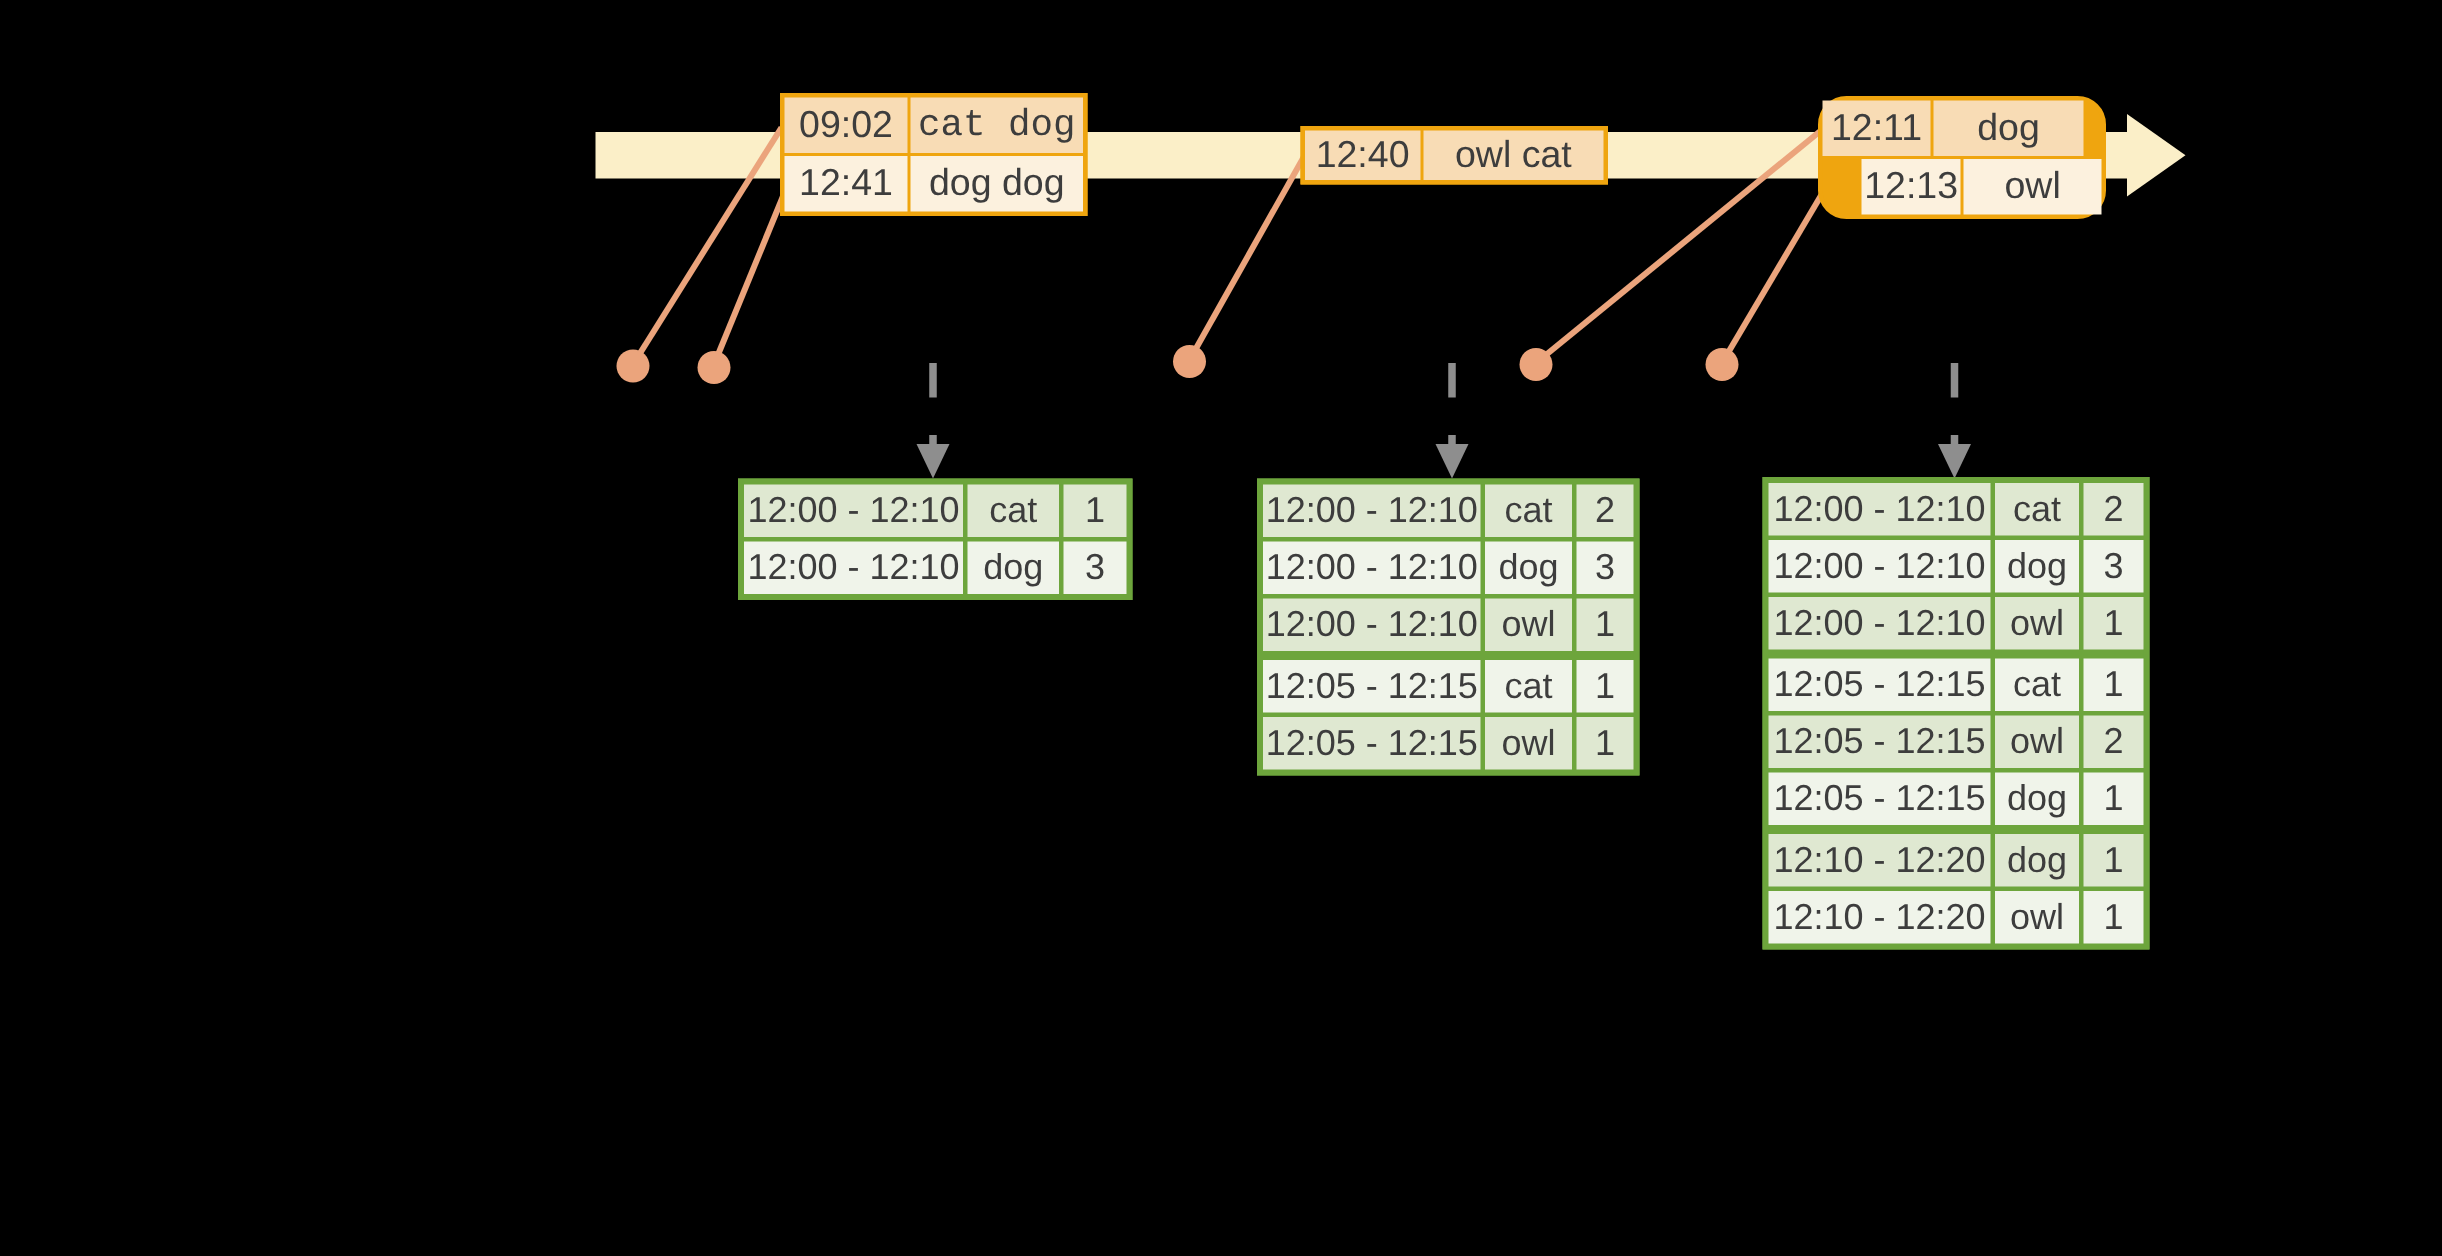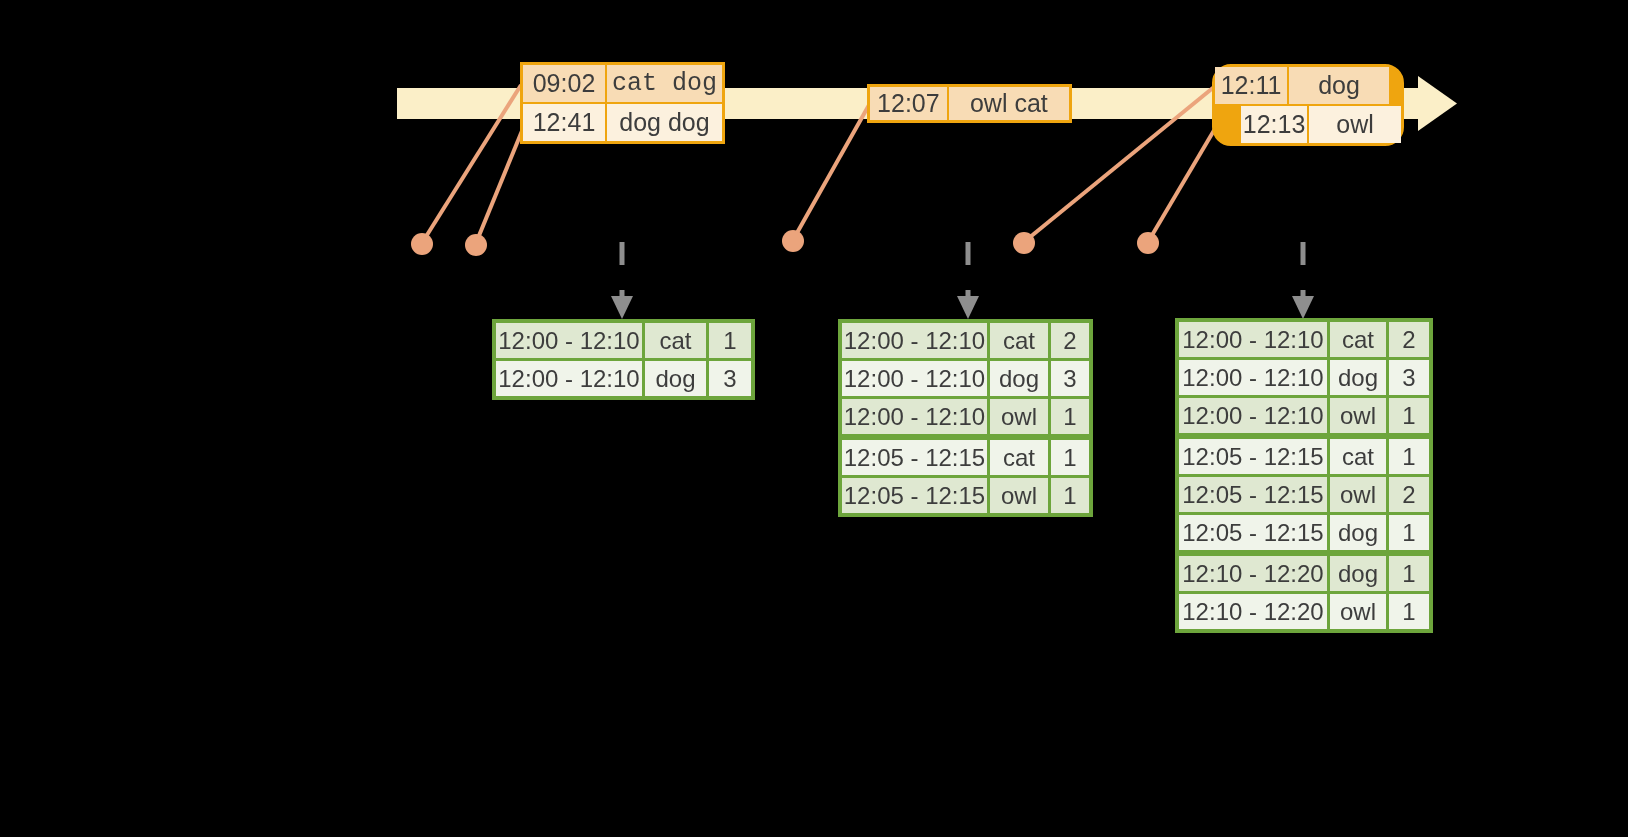--- a/index.html
+++ b/index.html
@@ -88,21 +88,21 @@
         <div class="cell e-dark" style="width: 82px; height: 37px;">09:02</div>
         <div class="cell e-dark" style="width: 115px; height: 37px; font-family: Liberation Mono, monospace;">cat dog</div>
       </div>
       <div class="t-row">
         <div class="cell e-light" style="width: 82px; height: 37px;">12:41</div>
         <div class="cell e-light" style="width: 115px; height: 37px;">dog dog</div>
       </div>
     </div>
   <div class="event-table" id="event-table-1" style="left:867px; top:84px; width:205px;">
       <div class="t-row">
-        <div class="cell e-dark" style="width: 83px; height: 33px;">12:07</div>
+        <div class="cell e-dark" style="width: 83px; height: 33px;">12:40</div>
         <div class="cell e-dark" style="width: 130px; height: 33px;">owl cat</div>
       </div>
     </div>
   <div class="event-table" id="event-table-2" style="left:1212px; top:64px; width:192px;border-radius:19px;">
       <div class="t-row">
         <div class="cell e-dark" style="width: 72px; height: 37px;">12:11</div>
         <div class="cell e-dark" style="width: 100px; height: 37px;">dog</div>
       </div>
       <div class="t-row">
         <div class="cell e-light" style="width: 72px; height: 37px; margin-left: 26px;">12:13</div>

